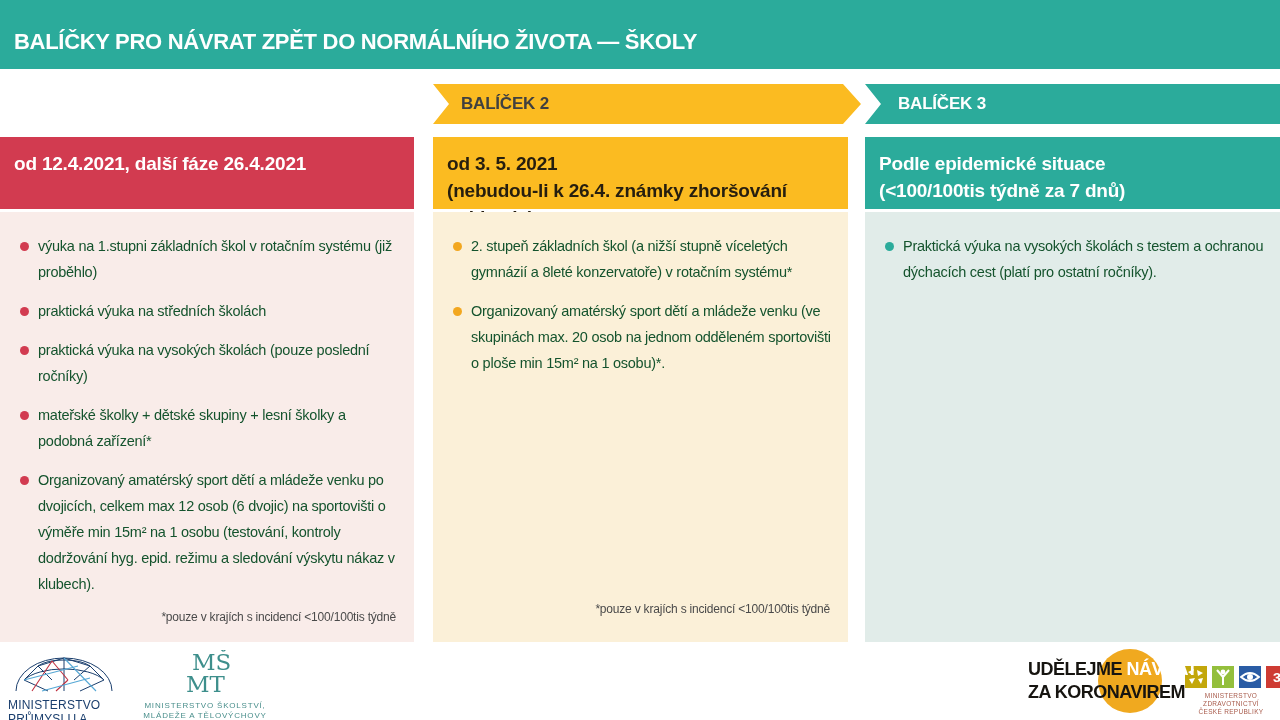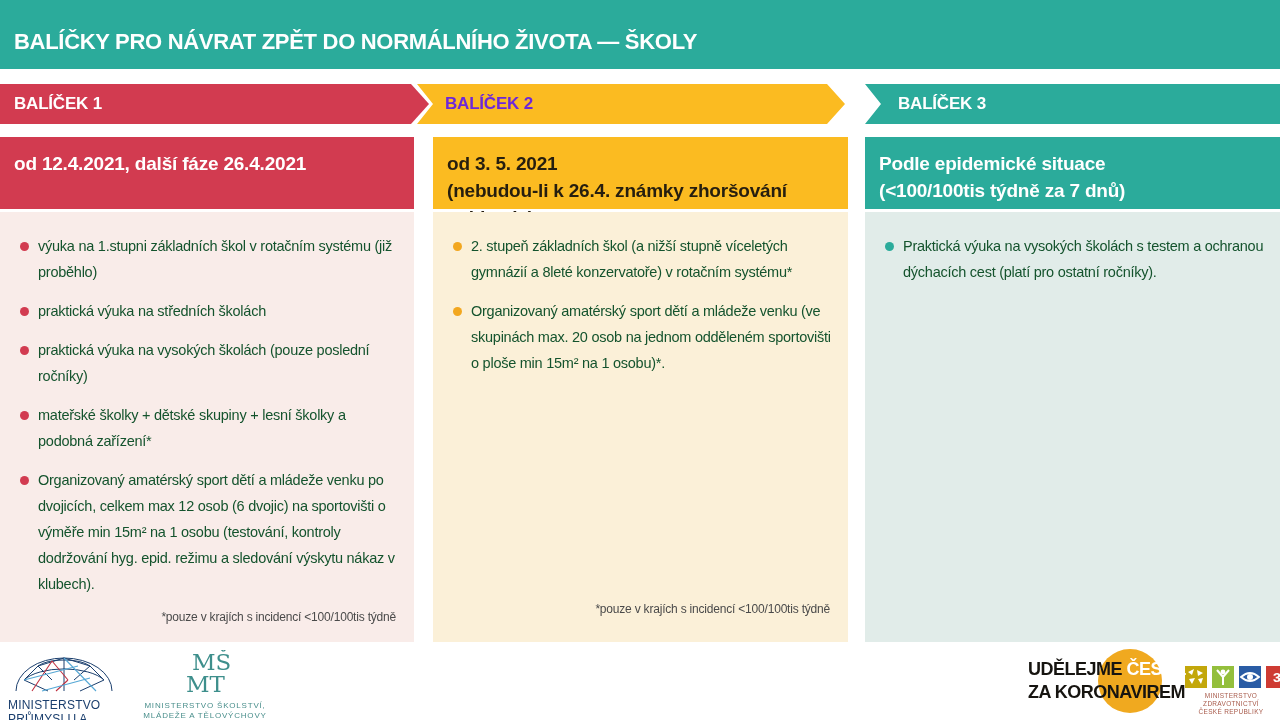--- a/index.html
+++ b/index.html
@@ -10,21 +10,21 @@
   
   .title-bar { position:absolute; left:0; top:0; width:1280px; height:69px; background:#2BAB9B;
     display:flex; align-items:center; padding:14px 0 0 14px; }
   .title-bar h1 { color:#ffffff; font-size:22px; font-weight:bold; letter-spacing:-0.3px; }
 
   
   .band { position:absolute; top:84px; height:40px; display:flex; align-items:center;
     font-size:17px; font-weight:bold; letter-spacing:-0.2px; }
   .band-1 { left:0; width:429px; background:#D23B50; color:#ffffff; padding-left:14px;
     clip-path:polygon(0 0, calc(100% - 18px) 0, 100% 50%, calc(100% - 18px) 100%, 0 100%); }
-  .band-2 { left:417px; width:428px; background:#FBBB21; color:#6d28d9; padding-left:28px;
+  .band-2 { left:433px; width:428px; background:#FBBB21; color:#404040; padding-left:28px;
     clip-path:polygon(0 0, calc(100% - 18px) 0, 100% 50%, calc(100% - 18px) 100%, 0 100%, 16px 50%); }
   .band-3 { left:865px; width:415px; background:#2BAB9B; color:#ffffff; padding-left:33px;
     clip-path:polygon(0 0, 100% 0, 100% 100%, 0 100%, 16px 50%); }
 
   
   .head-block { position:absolute; top:137px; height:72px; padding:13px 14px 0 14px;
     font-size:19px; font-weight:bold; line-height:27px; letter-spacing:-0.2px; }
   .head-1 { left:0; width:414px; background:#D23B50; color:#ffffff; }
   .head-2 { left:433px; width:415px; background:#FBBB21; color:#261E0F; }
   .head-3 { left:865px; width:415px; background:#2BAB9B; color:#ffffff; }
@@ -75,23 +75,20 @@
 </style>
 </head>
 <body>
 
 <div class="canvas">
 
   <div class="title-bar">
     <h1>BALÍČKY PRO NÁVRAT ZPĚT DO NORMÁLNÍHO ŽIVOTA — ŠKOLY</h1>
   </div>
 
-  <div class="band band-1">
-    <span>BALÍČEK 1</span>
-  </div>
   <div class="band band-2">
     <span>BALÍČEK 2</span>
   </div>
   <div class="band band-3">
     <span>BALÍČEK 3</span>
   </div>
 
   <div class="head-block head-1">
     <div>od 12.4.2021, další fáze 26.4.2021</div>
   </div>
@@ -184,21 +181,21 @@
         <text x="18" y="42" font-family="DejaVu Serif, serif" font-size="23" fill="#3E8F8C">MT</text>
       </svg>
       <div class="msmt-caption">
         <div>MINISTERSTVO ŠKOLSTVÍ,</div>
         <div>MLÁDEŽE A TĚLOVÝCHOVY</div>
       </div>
     </div>
 
     <div class="tecku">
       <div class="circle"></div>
-      <div class="line"><span>UDĚLEJME </span><span class="white">ČESKÉ</span></div>
+      <div class="line"><span>UDĚLEJME </span><span class="white">NÁVRAT</span></div>
       <div class="line">ZA KORONAVIREM</div>
     </div>
 
     <div class="mz">
       <div class="mz-tiles">
         <span class="mz-tile t1">
           <svg width="22" height="22" viewBox="0 0 22 22">
               <g fill="#ffffff">
                 <polygon points="3,6 9,3 7,9"></polygon>
                 <polygon points="12,4 18,7 13,10"></polygon>

